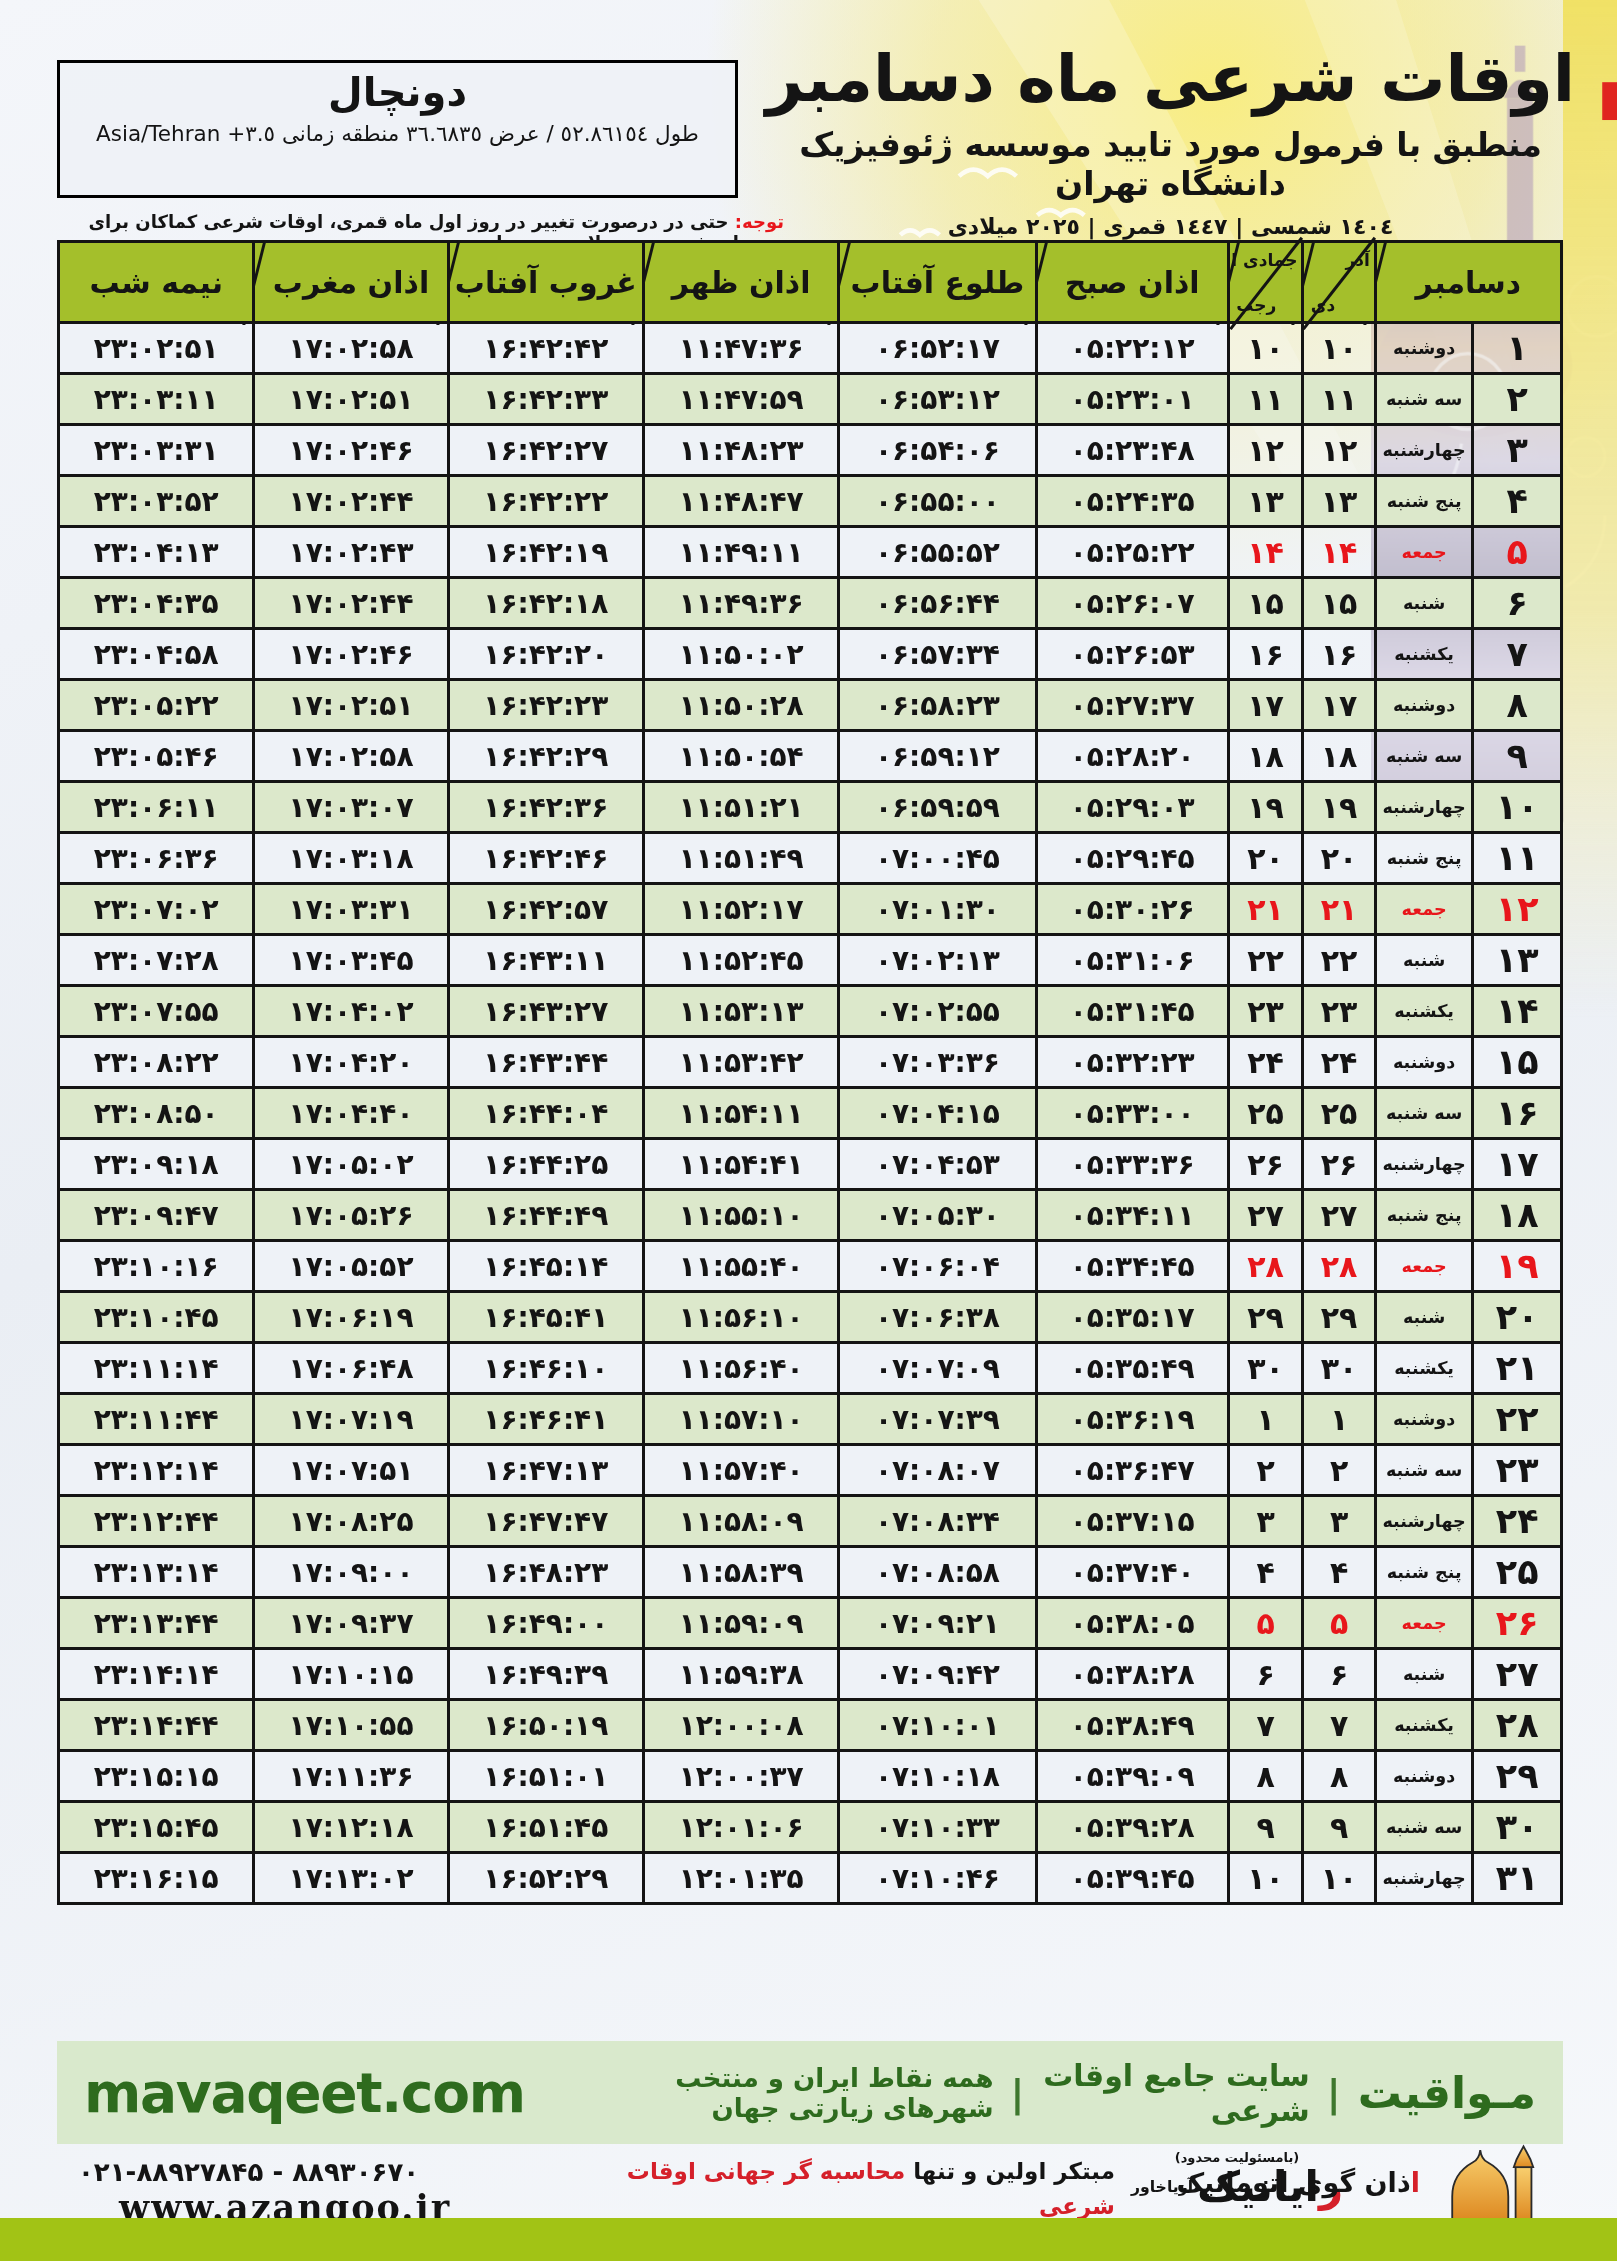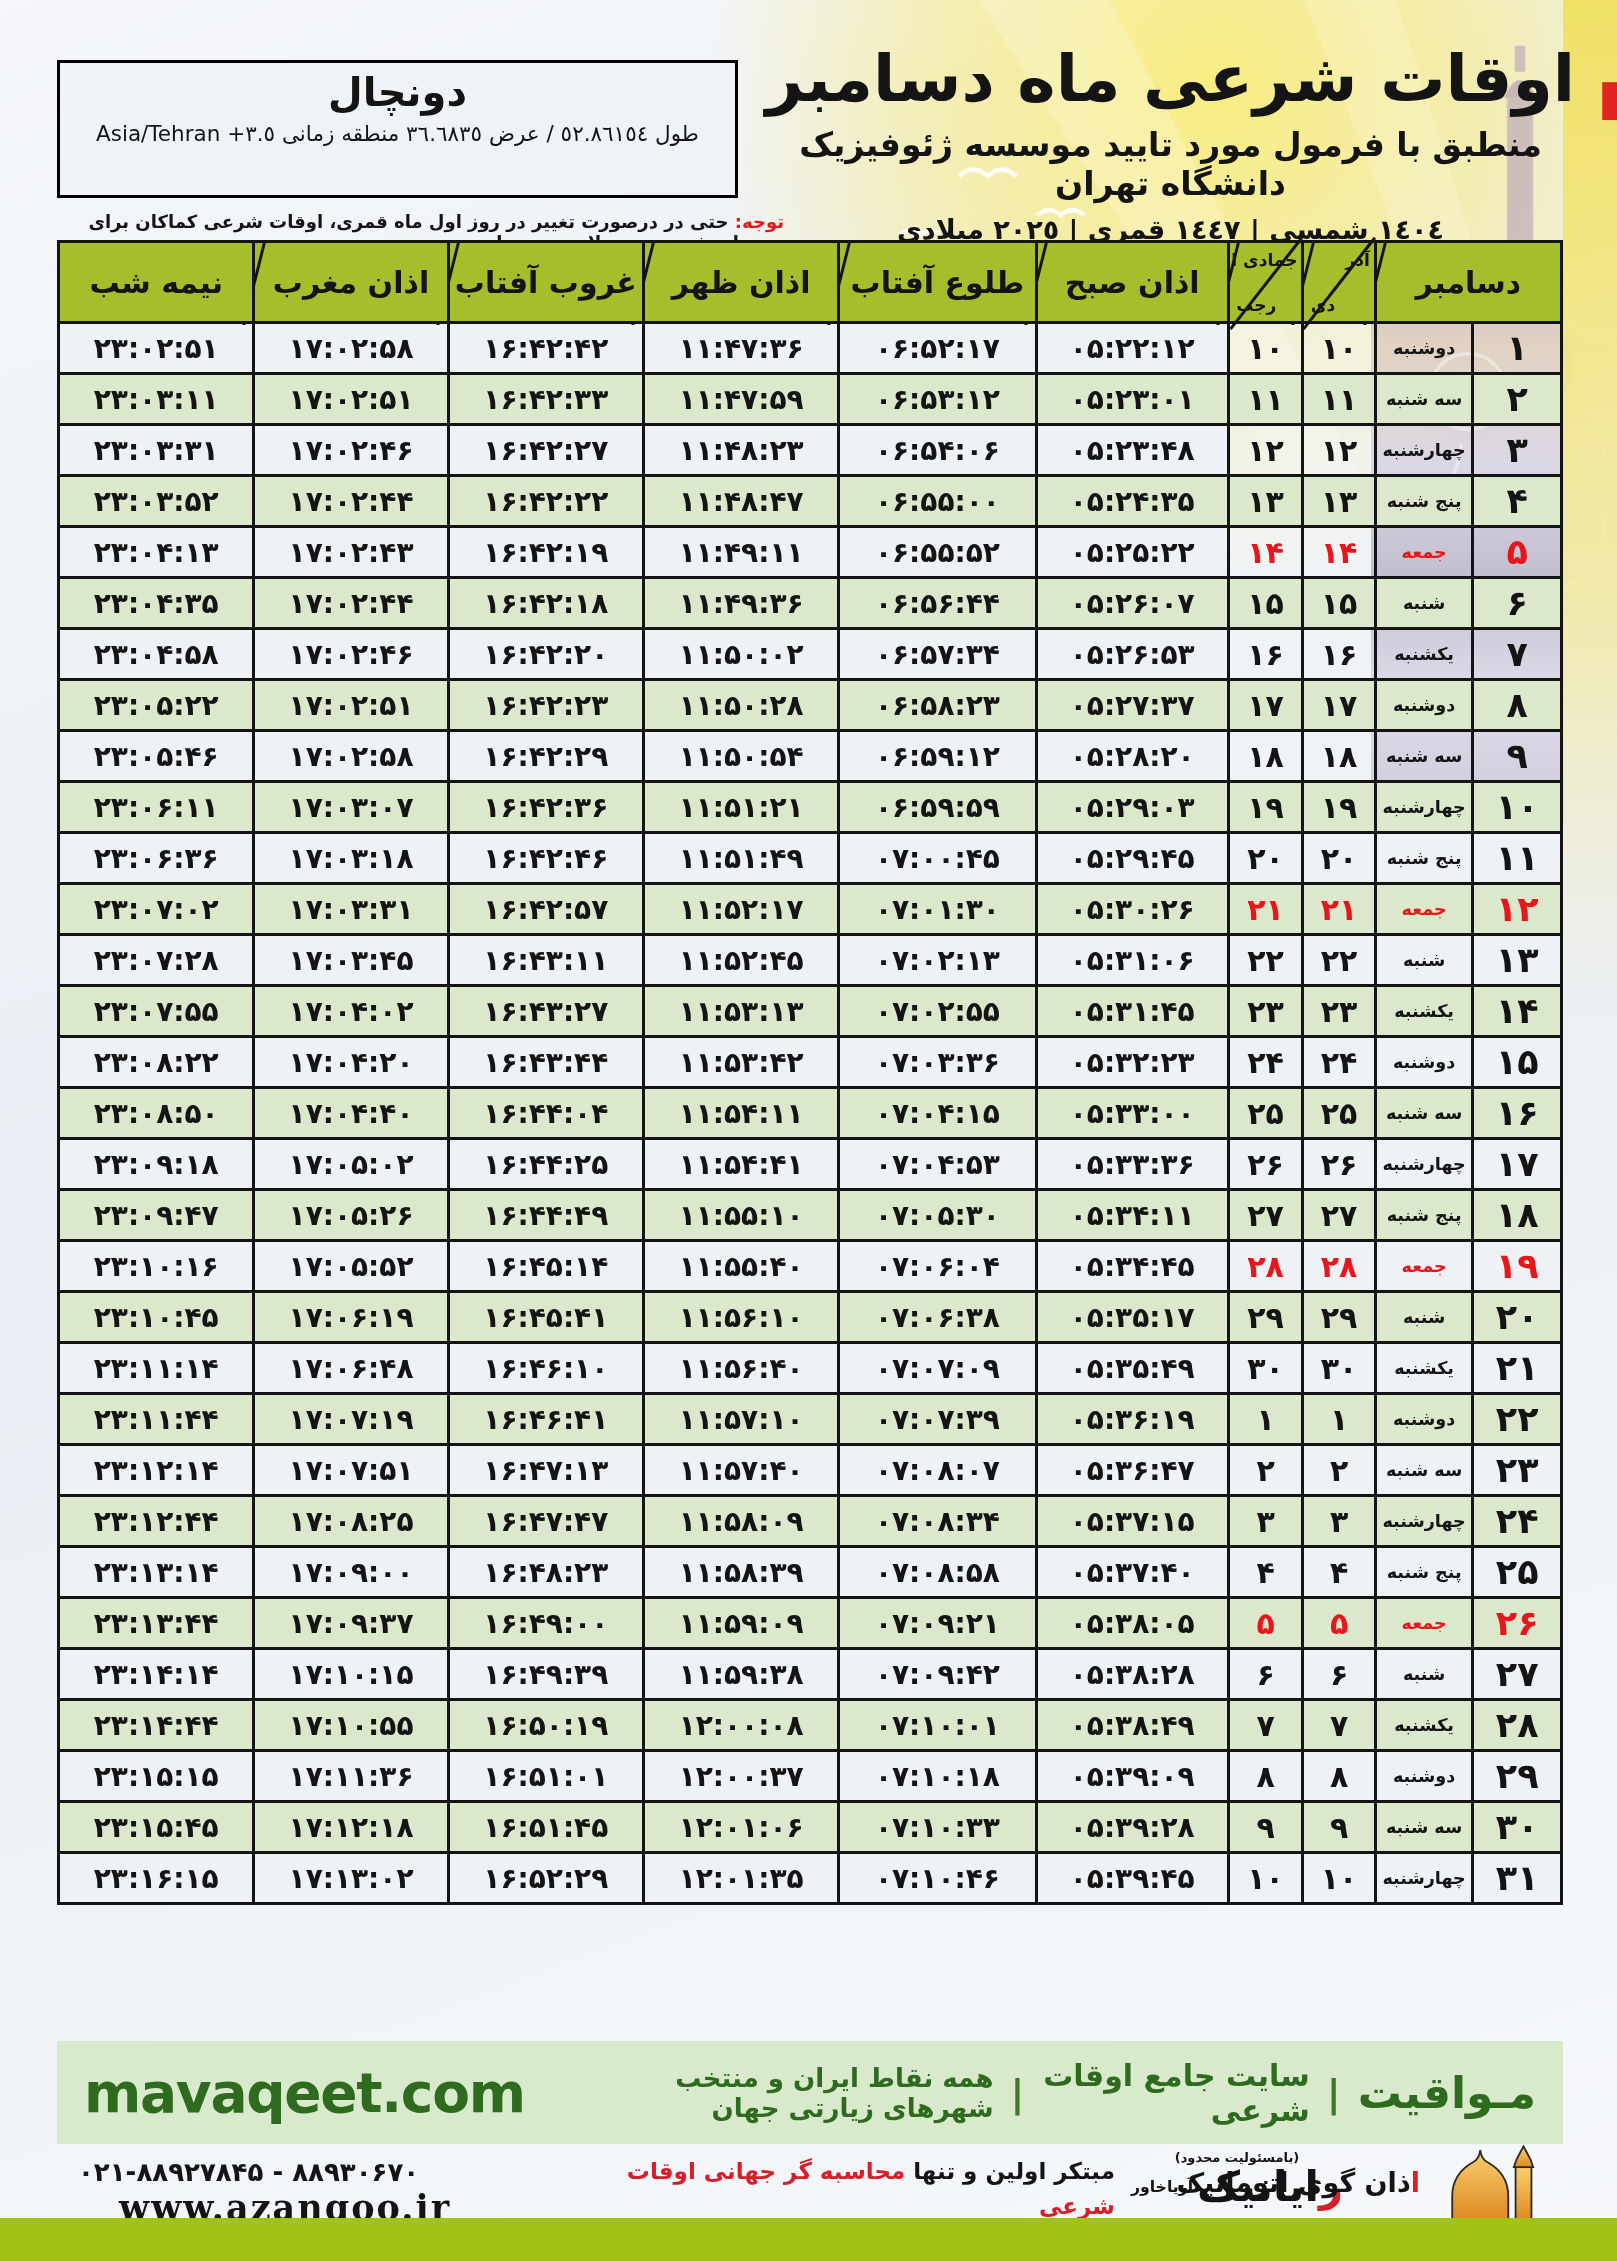--- a/index.html
+++ b/index.html
@@ -11,21 +11,21 @@
   body{margin:0;background:#dfe3e9;font-family:"DejaVu Sans",sans-serif;color:var(--ink)}
   .page{position:relative;width:1618px;height:2261px;overflow:hidden;
         background:linear-gradient(160deg,#f4f6fa 0%,#eaeef4 45%,#f6f8fb 100%)}
   .layer{position:absolute;z-index:1}
   #bg{position:absolute;inset:0;z-index:0;pointer-events:none}
 
   
   .title-block{left:756px;top:40px;width:829px;text-align:center;direction:rtl}
   .title-main{font-size:65px;font-weight:bold;line-height:1.2}
   .title-sub{font-size:33px;font-weight:bold;margin-top:6.5px}
-  .title-years{font-size:27px;font-weight:bold;margin-top:11.7px}
+  .title-years{font-size:22px;font-weight:bold;margin-top:11.7px}
 
   .loc-box{left:57px;top:60px;width:681px;height:138px;border:3.3px solid #000;
            background:rgba(238,242,247,.82);text-align:center;direction:rtl;padding-top:6.5px}
   .loc-city{font-size:40px;font-weight:bold;line-height:1.1}
   .loc-region{font-size:29px;font-weight:bold;margin-top:1.3px}
   .loc-geo{font-size:21.5px;font-weight:normal;margin-top:7.8px;white-space:nowrap}
   .loc-geo .tz{direction:ltr;unicode-bidi:isolate}
 
   .notice{left:57px;top:211px;width:727px;direction:rtl;font-size:18px;font-weight:bold}
   .notice .lbl{color:var(--red)}

